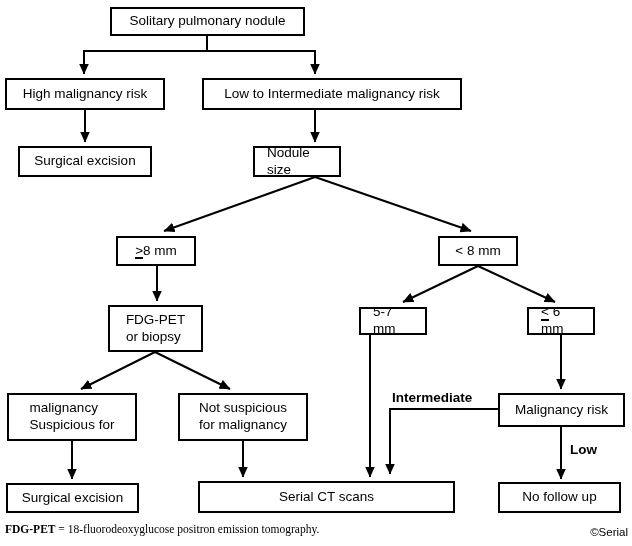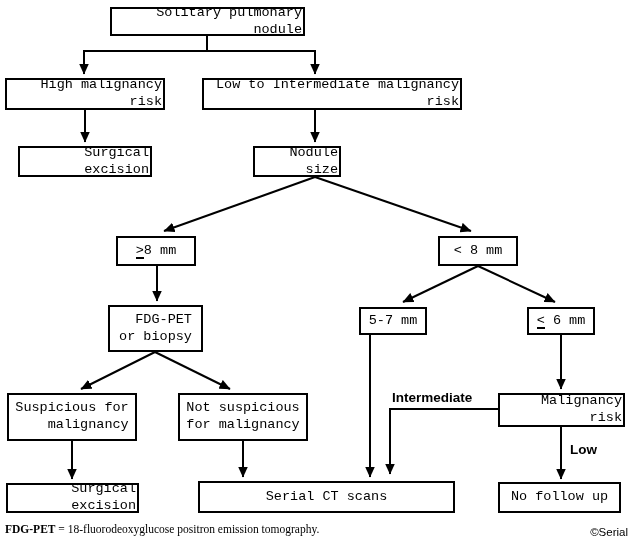--- a/index.html
+++ b/index.html
@@ -12,24 +12,23 @@
     overflow:hidden;
   }
   #connectors{position:absolute;left:0;top:0;width:632px;height:546px;}
   .ln{stroke:#000000;stroke-width:2;fill:none;}
   .node{
     position:absolute;
     box-sizing:border-box;
     border:2px solid #000000;
     background:#ffffff;
     display:flex;align-items:center;justify-content:center;
-    text-align:right;
+    text-align:left;
     font-size:13.5px;line-height:1.25;
-    padding:1px 1px;
-    font-family:Liberation Mono, monospace;
+    padding:1px 12px;
   }
   .node .bl{display:block;}
   .sym{display:inline-block;line-height:1;border-bottom:2px solid currentColor;}
   .edge-label{
     position:absolute;
     font-size:13.5px;font-weight:bold;white-space:nowrap;
   }
   .footer-note{
     position:absolute;left:5px;top:523px;
     font-size:11.5px;white-space:nowrap;font-family:Liberation Serif, serif;
@@ -110,22 +109,22 @@
   <div class="node" style="left:359px;top:307px;width:68px;height:28px">
     <span>5-7 mm</span>
   </div>
 
   <div class="node" style="left:527px;top:307px;width:68px;height:28px">
     <span><span class="sym">&lt;</span><span> 6 mm</span></span>
   </div>
 
   <div class="node" style="left:7px;top:393px;width:130px;height:48px">
     <span>
+      <span class="bl">malignancy</span>
       <span class="bl">Suspicious for</span>
-      <span class="bl">malignancy</span>
     </span>
   </div>
 
   <div class="node" style="left:178px;top:393px;width:130px;height:48px">
     <span>
       <span class="bl">Not suspicious</span>
       <span class="bl">for malignancy</span>
     </span>
   </div>
 

